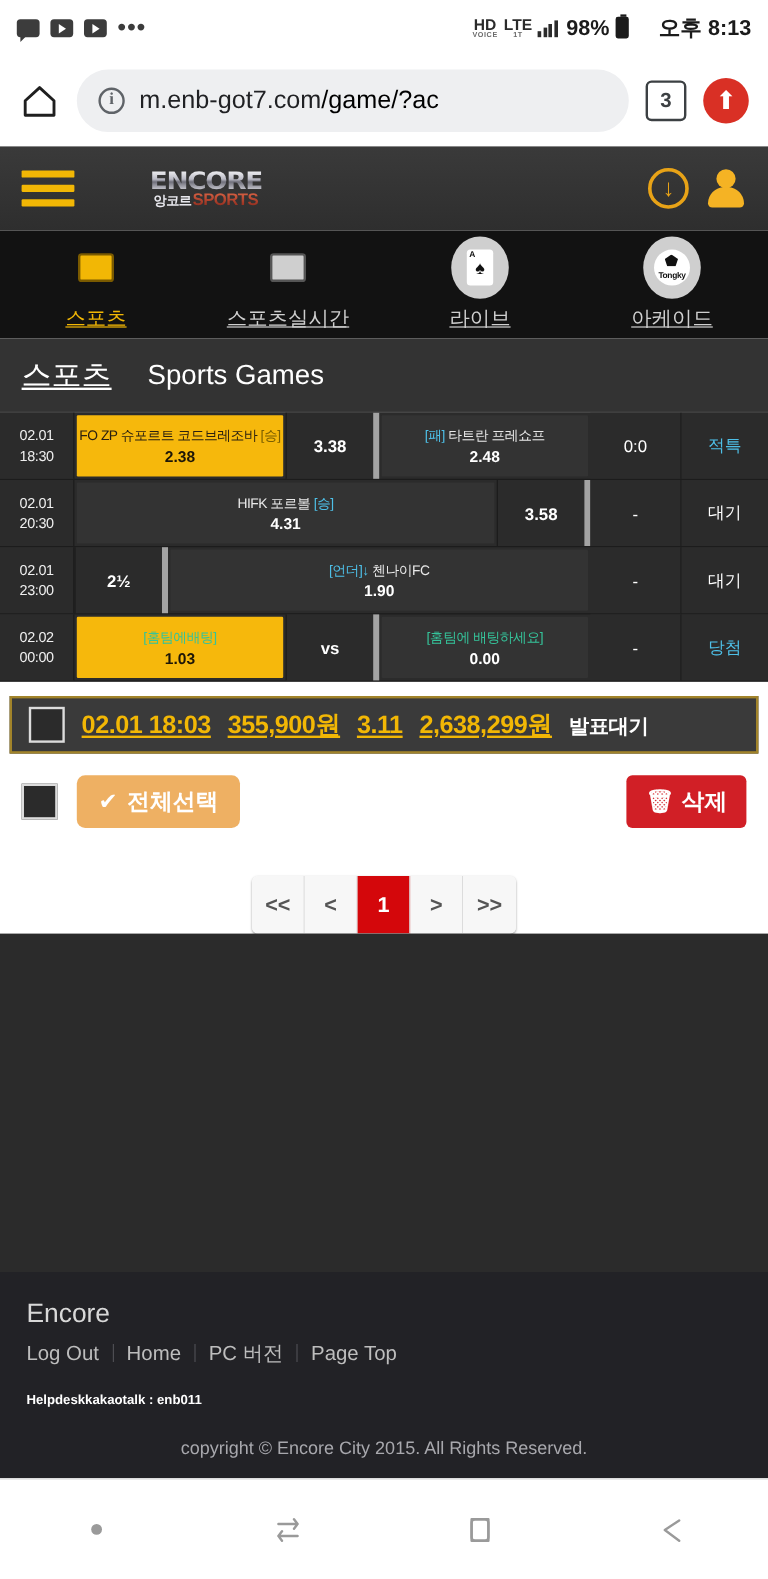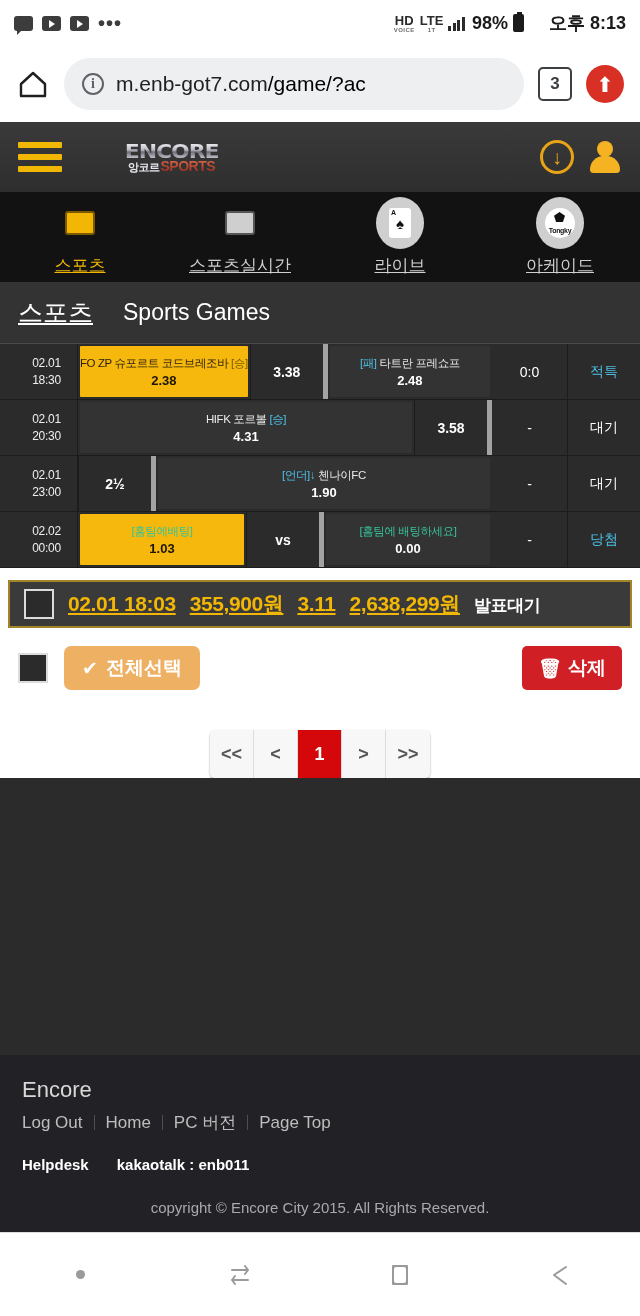--- a/index.html
+++ b/index.html
@@ -114,21 +114,21 @@
 
   
   .pagetitle { background:#333333; height:62px; display:flex; align-items:center;
     padding:0 18px; gap:10px; flex:0 0 62px; border-bottom:1px solid #4a4a4a;}
   .pagetitle .ko { font-size:25px; color:#ffffff; text-decoration:underline;
     font-weight:400; }
   .pagetitle .en { font-size:23px; color:#ffffff; font-weight:400;margin-left:20px; }
 
   
   .bettable { background:#2b2b2b; }
-  .betrow { display:flex; height:56px; border-bottom:1px solid #1c1c1c;padding-left:16px; }
+  .betrow { display:flex; height:56px; border-bottom:1px solid #1c1c1c; }
   .c-time { width:62px; flex:0 0 62px; display:flex; flex-direction:column;
     align-items:center; justify-content:center; gap:3px; background:#2b2b2b;
     border-right:1px solid #1c1c1c;}
   .c-time span { font-size:12px; color:#efefef; letter-spacing:-0.3px; }
   .c-team { flex:1; display:flex; flex-direction:column; align-items:center;
     justify-content:center; gap:2px; background:#333333; margin:2px;
     border-radius:1px; }
   .c-team.sel { background:#f6b80c; }
   .c-team .nm { font-size:11.5px; letter-spacing:-0.4px; white-space:nowrap; }
   .c-team .od { font-size:13px; font-weight:700; }
@@ -177,21 +177,21 @@
 
   .spacer { flex:1; background:#2b2b2b; }
 
   
   .footer { background:#222226; padding:22px 22px 16px 22px; }
   .footer .brand { font-size:22px; color:#d8d8d8; margin-bottom:8px; }
   .footer .links { display:flex; align-items:center; gap:0; margin-bottom:22px; }
   .footer .links a { font-size:17px; color:#bdbdbd; text-decoration:none; padding:0 11px;}
   .footer .links a:first-child { padding-left:0; }
   .footer .links .sep { width:1px; height:15px; background:#4d4d52; }
-  .footer .help { display:flex; gap:28px; font-size:15px; color:#ffffff;
+  .footer .help { display:flex; gap:0; font-size:11px; color:#ffffff;
      font-weight:700; margin-bottom:26px;}
   .footer .copy { text-align:center; font-size:15px; color:#a8a8ad; }
 
   
   .navbar { height:84px; background:#ffffff; display:flex; align-items:center;
      flex:0 0 84px; border-top:1px solid #ddd;}
   .navbar .slot { flex:1; display:flex; align-items:center; justify-content:center; }
   .nav-dot { width:9px; height:9px; border-radius:50%; background:#9a9a9a; }
 </style>
 </head>

